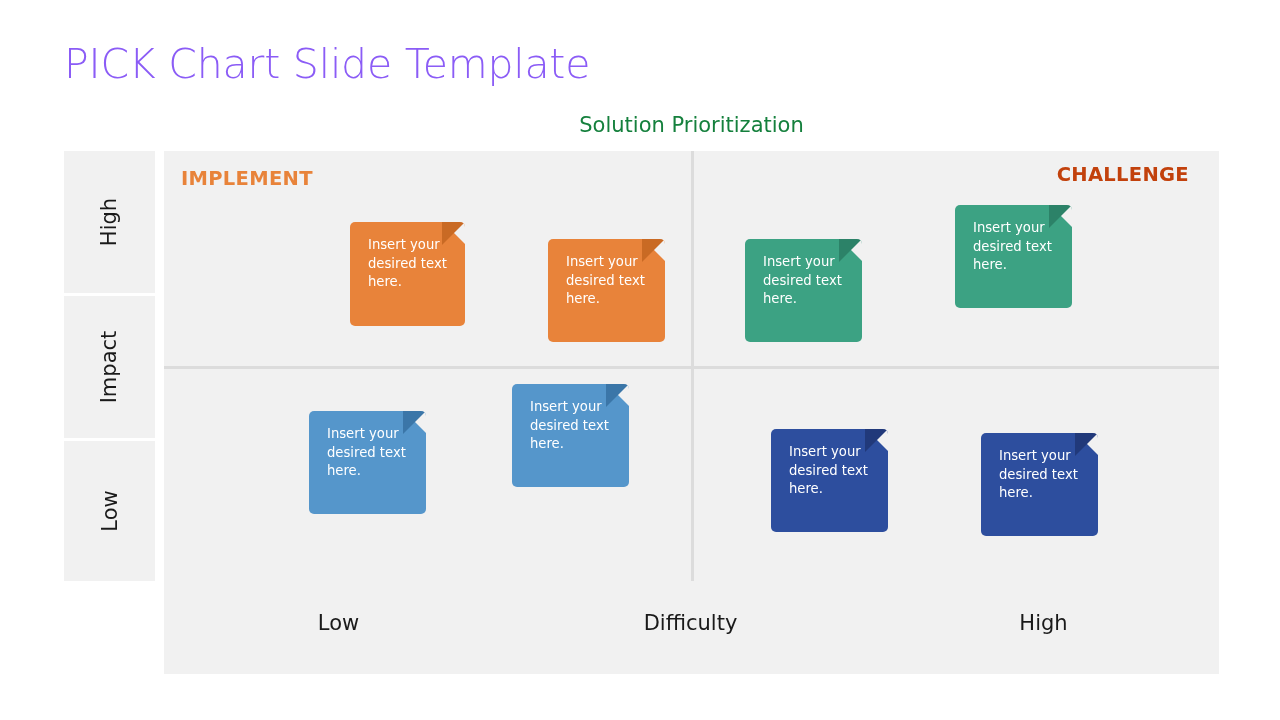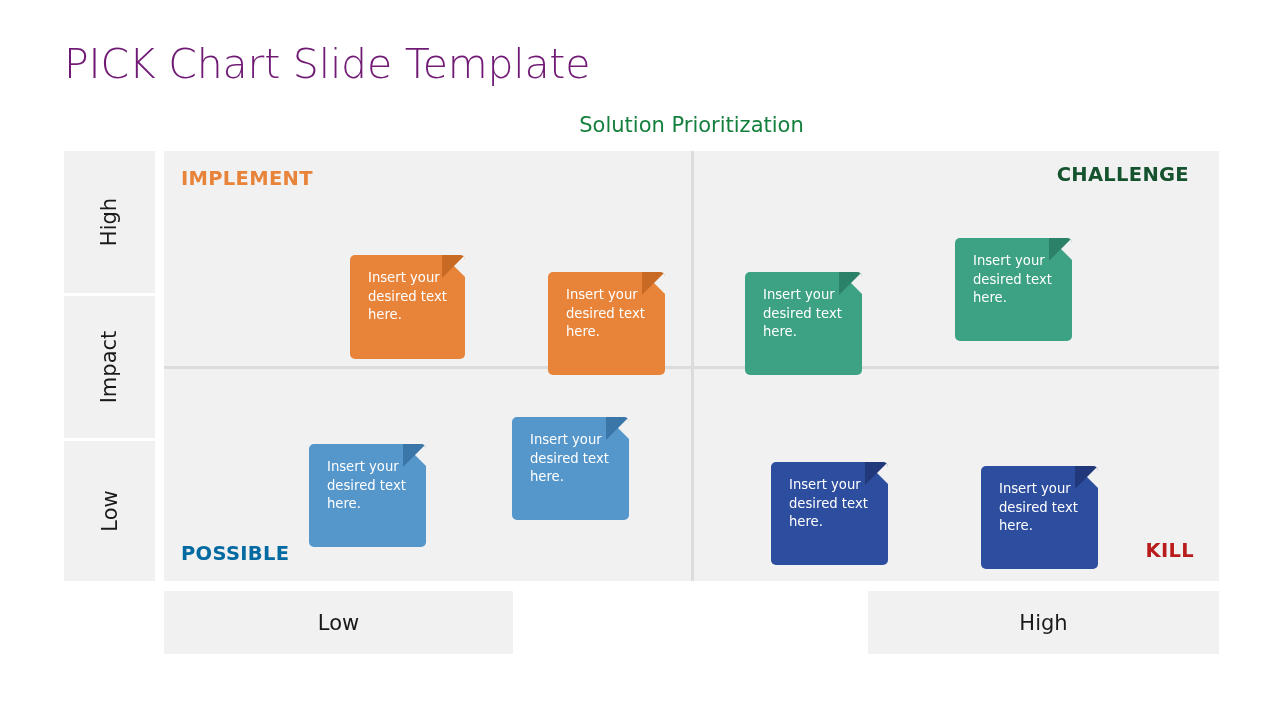--- a/index.html
+++ b/index.html
@@ -15,21 +15,21 @@
     position: relative;
   }
 
   
   .slide-title {
     position: absolute;
     left: 64px;
     top: 42px;
     font-size: 41px;
     font-weight: 300;
-    color: #701a75;
+    color: #8b5cf6;
     letter-spacing: -0.2px;
     white-space: nowrap;
     line-height: 1.1;
   }
 
   .chart-subtitle {
     position: absolute;
     left: 164px;
     top: 113px;
     width: 1055px;
@@ -66,21 +66,21 @@
     font-weight: 400;
     color: #1a1a1a;
   }
 
   
   .matrix {
     position: absolute;
     left: 164px;
     top: 151px;
     width: 1055px;
-    height: 430px;
+    height: 523px;
     background: #f1f1f1;
   }
   .divider-v {
     position: absolute;
     left: 527px;
     top: 0;
     width: 3px;
     height: 430px;
     background: #dcdcdc;
   }
@@ -94,35 +94,34 @@
   }
 
   .quad-label {
     position: absolute;
     font-size: 19.5px;
     font-weight: bold;
     letter-spacing: 0.3px;
     white-space: nowrap;
   }
   .quad-label.implement { left: 17px;  top: 16px;  color: #E8833A; }
-  .quad-label.challenge { right: 30px; top: 12px;  color: #14532d; }
+  .quad-label.challenge { right: 30px; top: 12px;  color: #c2410c; }
   .quad-label.possible  { left: 17px;  bottom: 16px; color: #0369a1; }
   .quad-label.kill      { right: 25px; bottom: 19px; color: #b91c1c; }
 
   
   .note {
     position: absolute;
     box-sizing: border-box;
     border-radius: 5px;
     padding: 14px 12px 10px 18px;
     font-size: 13.2px;
     line-height: 1.42;
     color: #ffffff;
     overflow: hidden;
-    margin-top: 33px;
   }
   .note .note-text {
     display: block;
     position: relative;
     z-index: 1;
   }
   
   .note .fold-cut {
     position: absolute;
     top: -1px;
@@ -238,14 +237,15 @@
       <div class="note" style="left: 817px; top: 282px; width: 117px; height: 103px; background: rgb(45, 78, 158);">
         <span class="fold-cut"></span>
         <span class="fold-flap" style="border-color: rgb(33, 57, 122) transparent transparent;"></span>
         <span class="note-text">Insert your desired text here.</span>
       </div>
     </div>
 </div>
 
 <div class="x-axis">
   <div class="x-cell x0">Low</div>
+  <div class="x-cell x1">Difficulty</div>
   <div class="x-cell x2">High</div>
 </div>
 
 </body></html>

